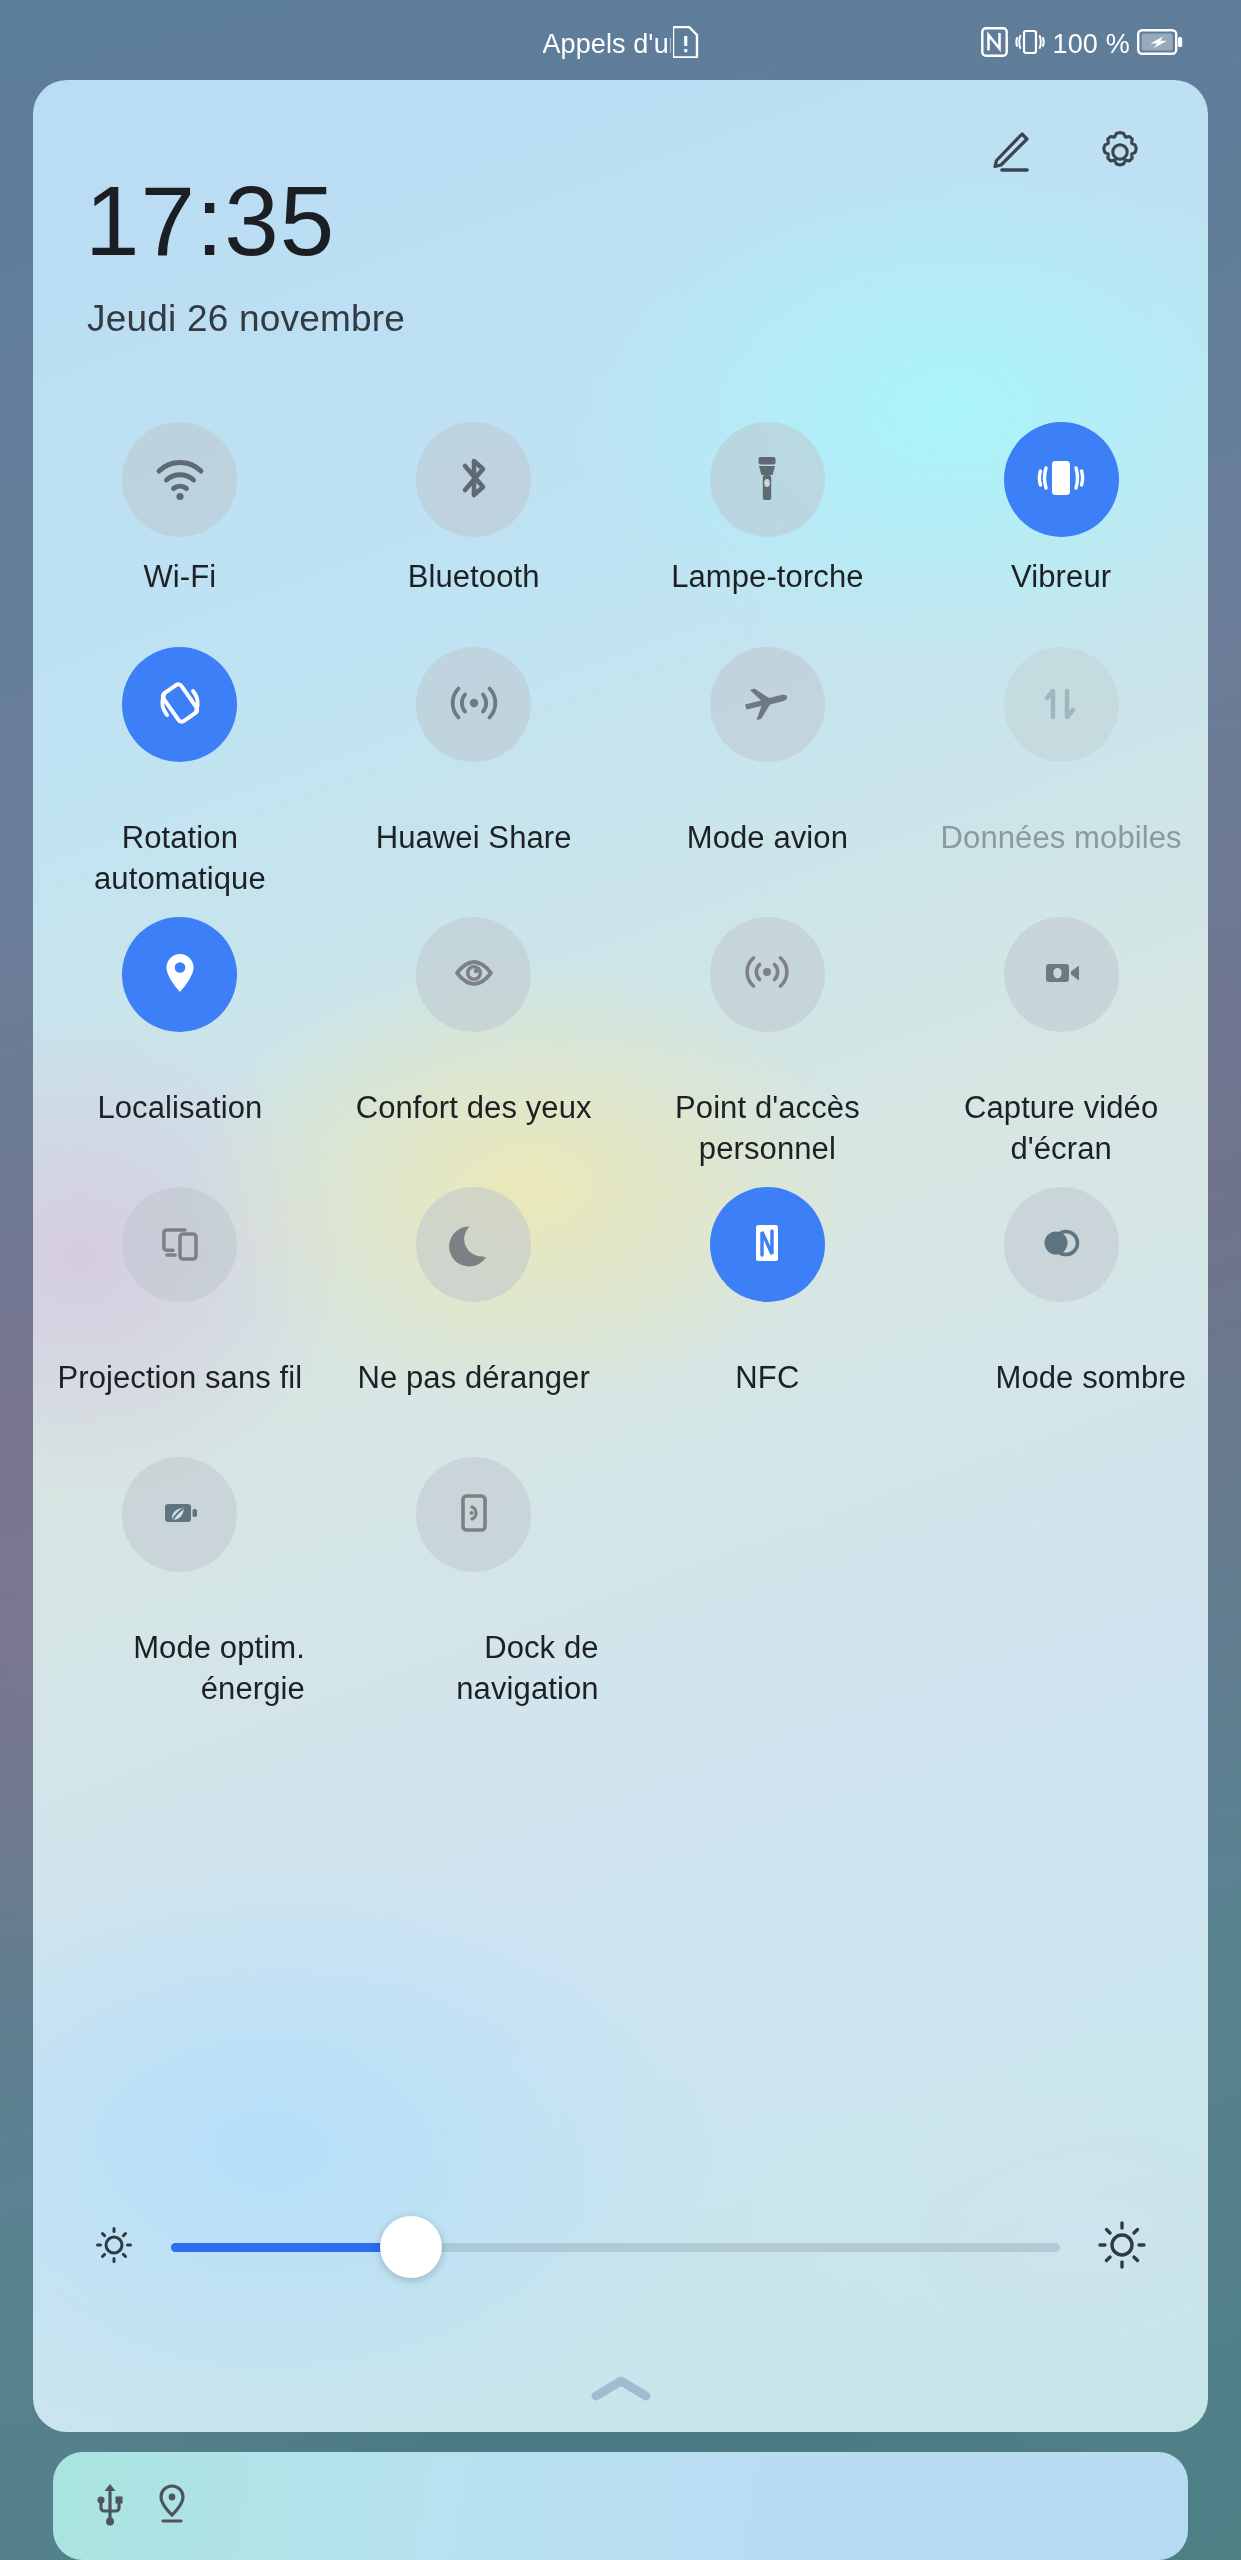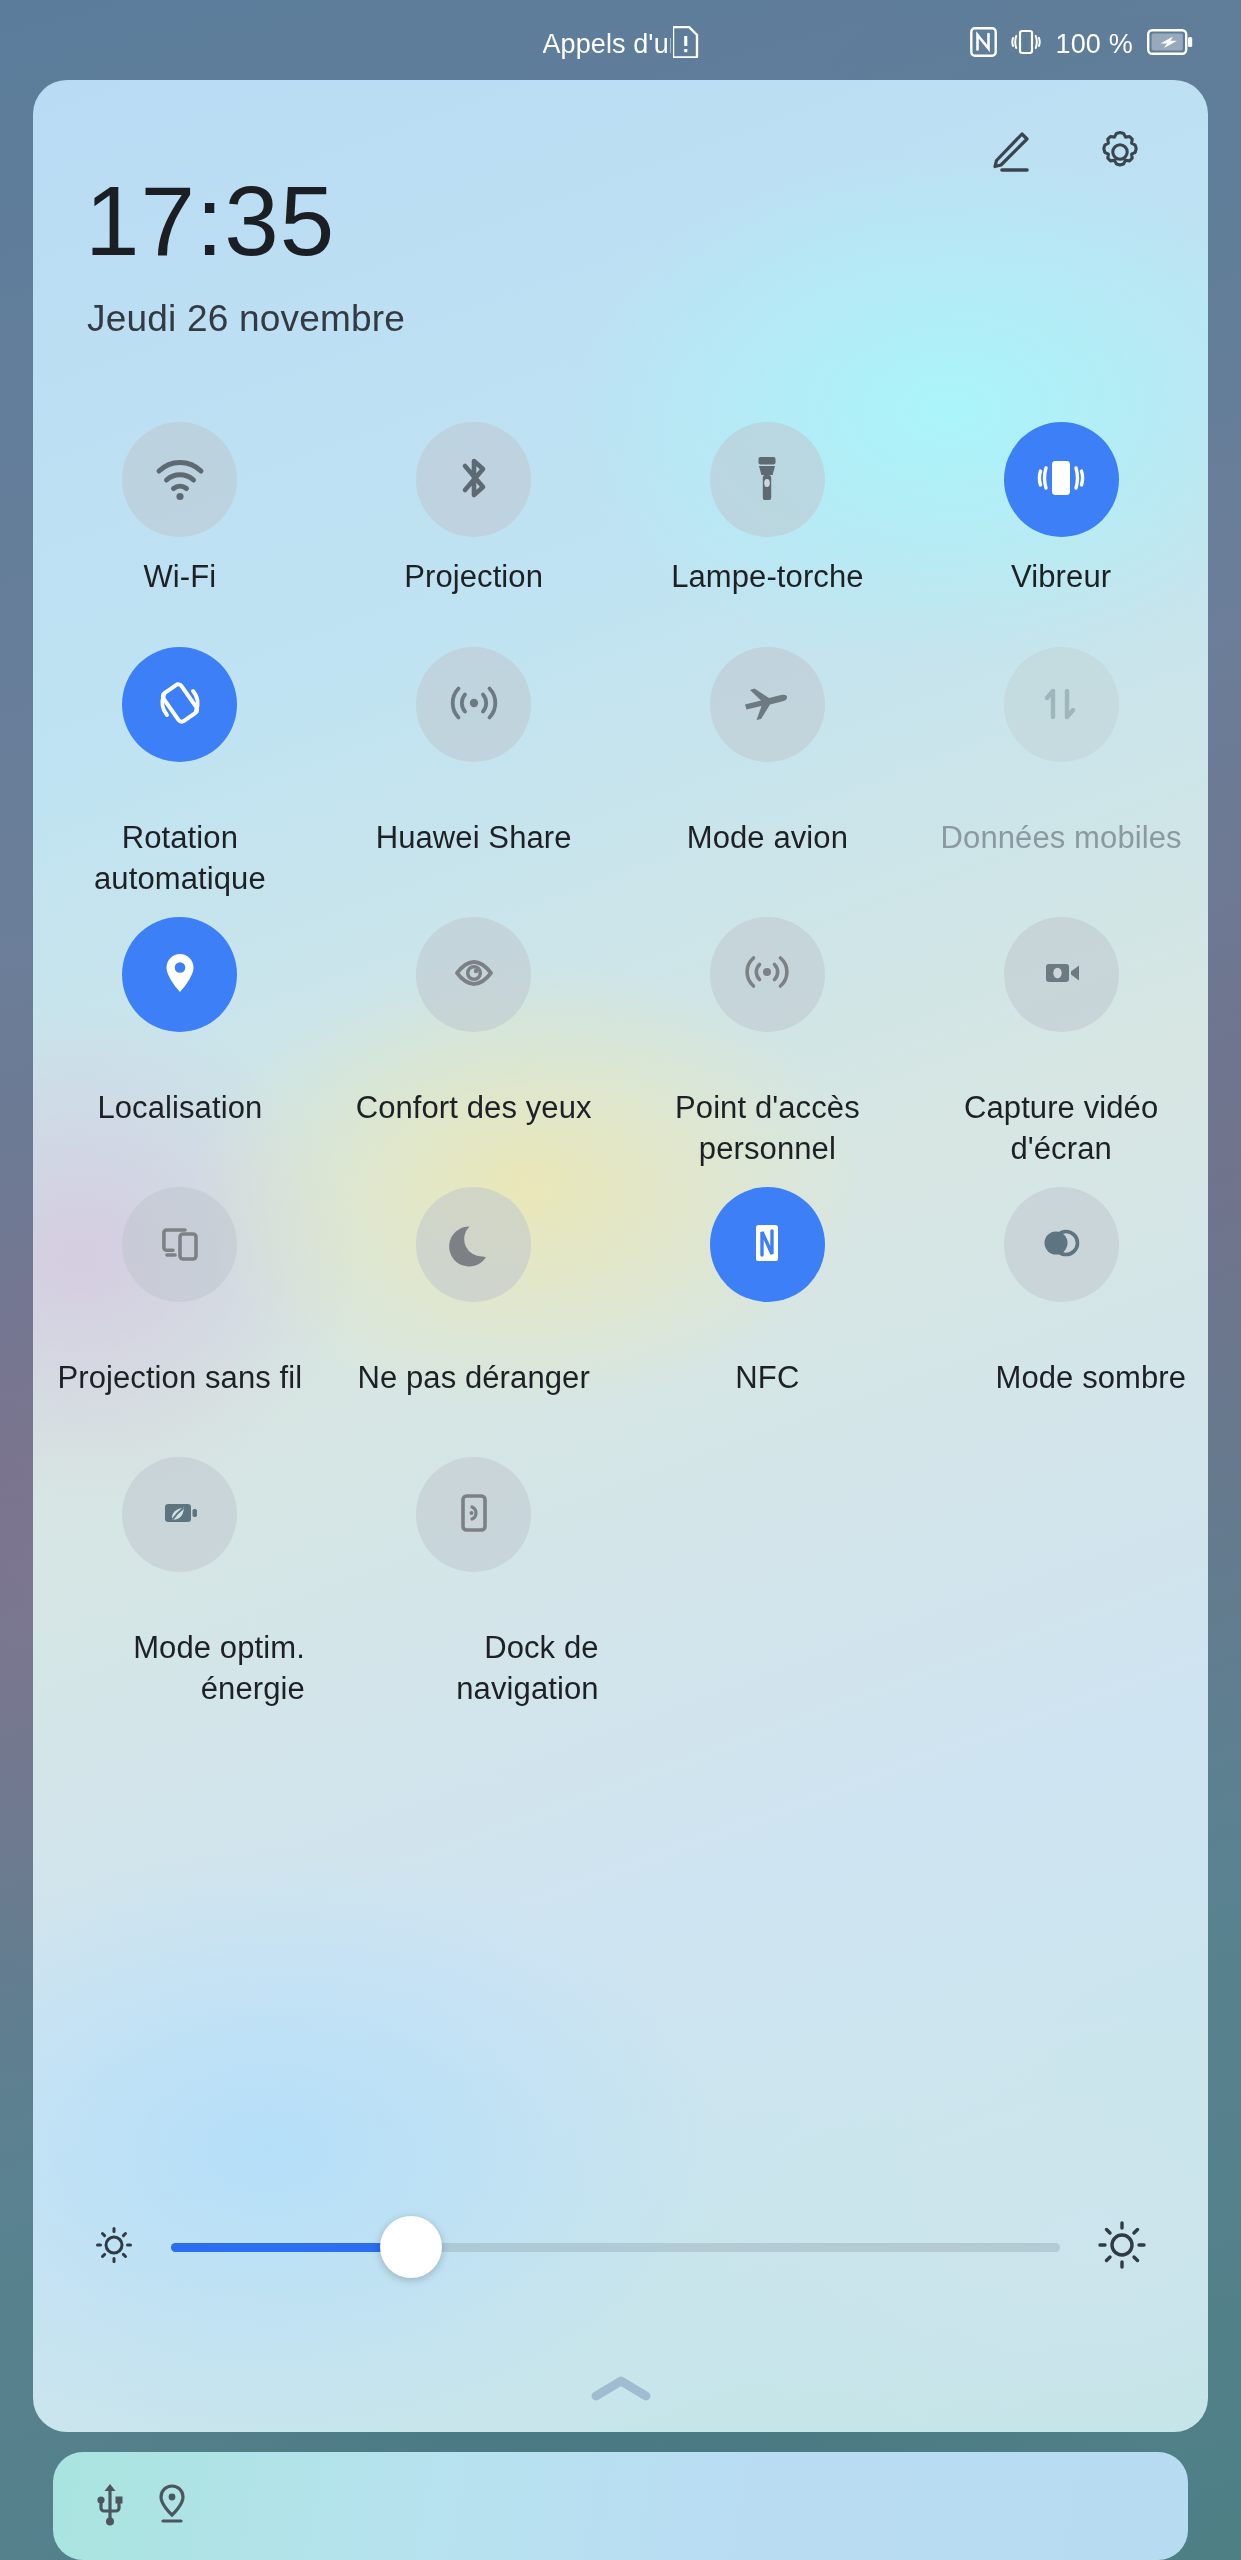--- a/index.html
+++ b/index.html
@@ -24,22 +24,22 @@
   }
   .sb-center {
     position:absolute; left:0; right:0;
     display:flex; justify-content:center; align-items:center; gap:2px;
   }
   .sb-emergency {
     font-size:27px; letter-spacing:0.1px; white-space:nowrap;
     max-width:128px; overflow:hidden; color:#ffffff;
   }
   .sb-right {
-    position:absolute; right:48px;
-    display:flex; align-items:center; gap:14px;
+    position:absolute; right:58px;
+    display:flex; align-items:center; gap:7px;
   }
   .sb-batt-text { font-size:27px; color:#fff; letter-spacing:0.2px; }
 
   
   .panel {
     position:absolute; left:33px; top:80px; width:1175px; height:2352px;
     border-radius:34px;
     overflow:hidden;
     background:
       radial-gradient(ellipse 620px 420px at 78% 14%, rgba(168,246,250,0.92) 0%, rgba(168,246,250,0) 62%),
@@ -217,21 +217,21 @@
     </div>
 
     <div class="tile h1">
       <div class="tile-circle">
         <span>
           <svg width="60" height="60" viewBox="0 0 60 60">
             <path d="M21 18 L39 39 L30 47 V13 L39 21 L21 42" fill="none" stroke="#5e6a72" stroke-width="4.6" stroke-linejoin="round" stroke-linecap="round"></path>
           </svg>
         </span>
       </div>
-      <div class="tile-label">Projection</div>
+      <div class="tile-label">Bluetooth</div>
     </div>
 
     <div class="tile h1">
       <div class="tile-circle">
         <span>
           <svg width="58" height="58" viewBox="0 0 58 58">
             <rect x="20.5" y="8" width="17" height="7.5" rx="2" fill="#5e6a72"></rect>
             <path d="M21 17 h16 l-2.4 9 h-11.2 z" fill="#5e6a72"></path>
             <rect x="24.8" y="26" width="8.4" height="25" rx="2.6" fill="#5e6a72"></rect>
             <ellipse cx="29" cy="34" rx="2.8" ry="4" fill="#cfd6da"></ellipse>

